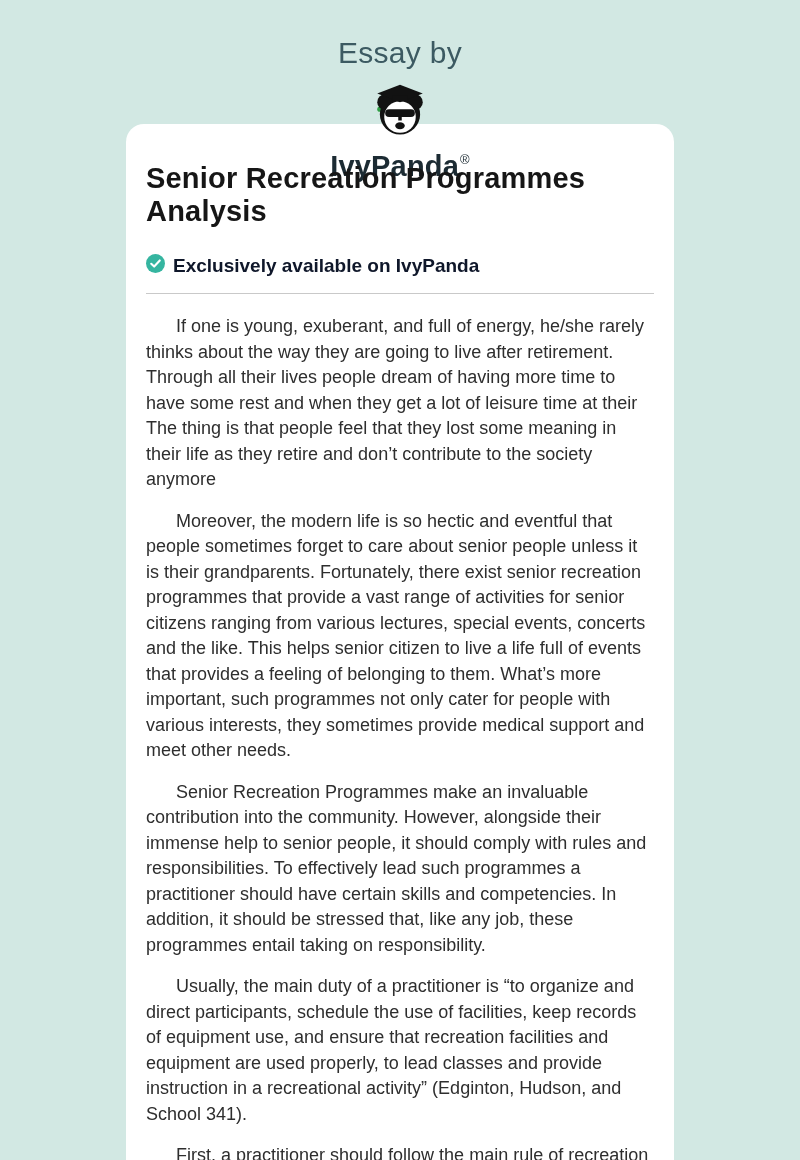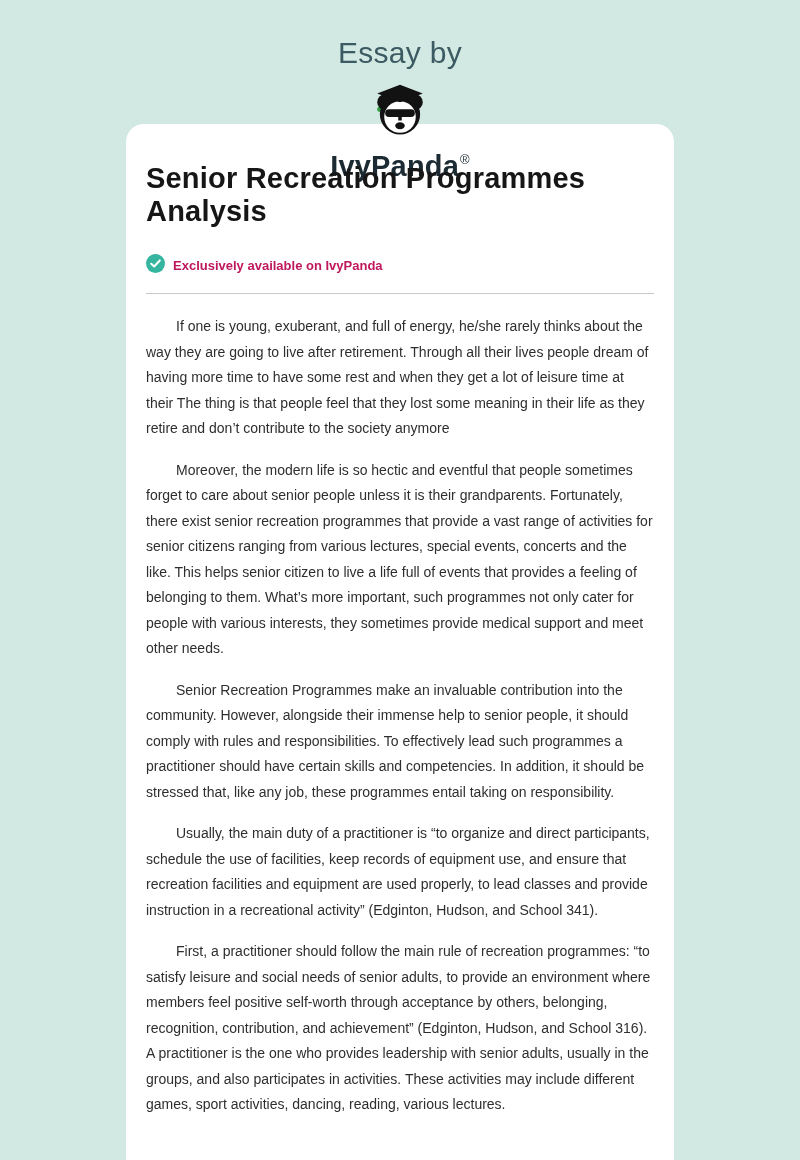--- a/index.html
+++ b/index.html
@@ -55,32 +55,32 @@
     letter-spacing: 0.2px;
     margin-bottom: 26px;
   }
   .badge-row {
     display: flex;
     align-items: center;
     gap: 8px;
     margin-bottom: 16px;
   }
   .badge-label {
-    font-size: 13px;
+    font-size: 19px;
     font-weight: 700;
-    color: #be185d;
+    color: #0f172a;
     text-align: right;
   }
   .divider {
     border: none;
     border-top: 1px solid #c9c9c9;
     margin: 0 0 20px 0;
   }
   .essay-body p {
-    font-size: 14px;
+    font-size: 18px;
     line-height: 25.5px;
     color: #2e2e2e;
     text-indent: 30px;
     margin-bottom: 16px;
   }
   .essay-body p:last-child { margin-bottom: 4px; }
 </style>
 </head>
 <body>
 

